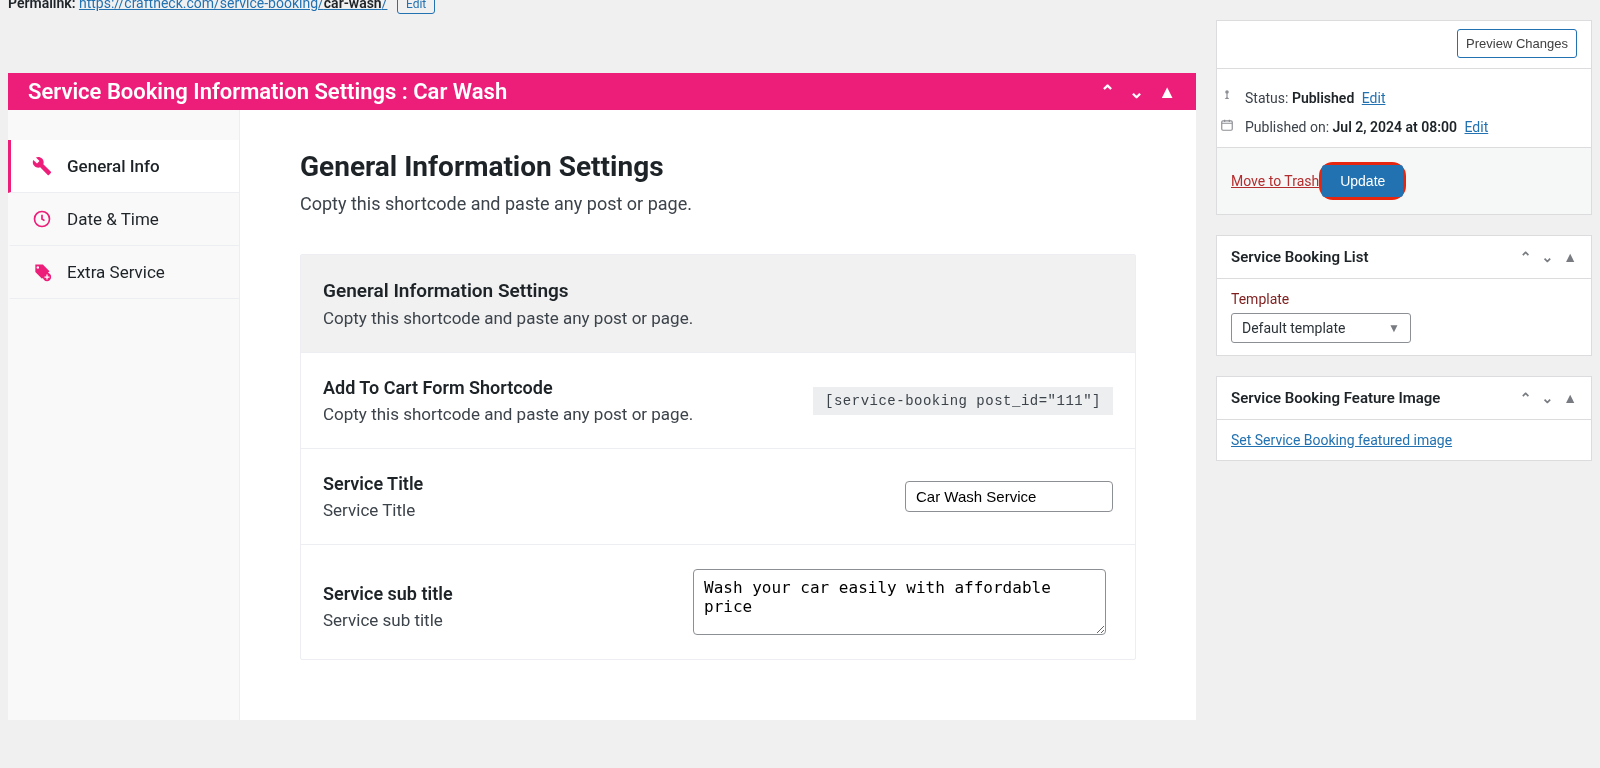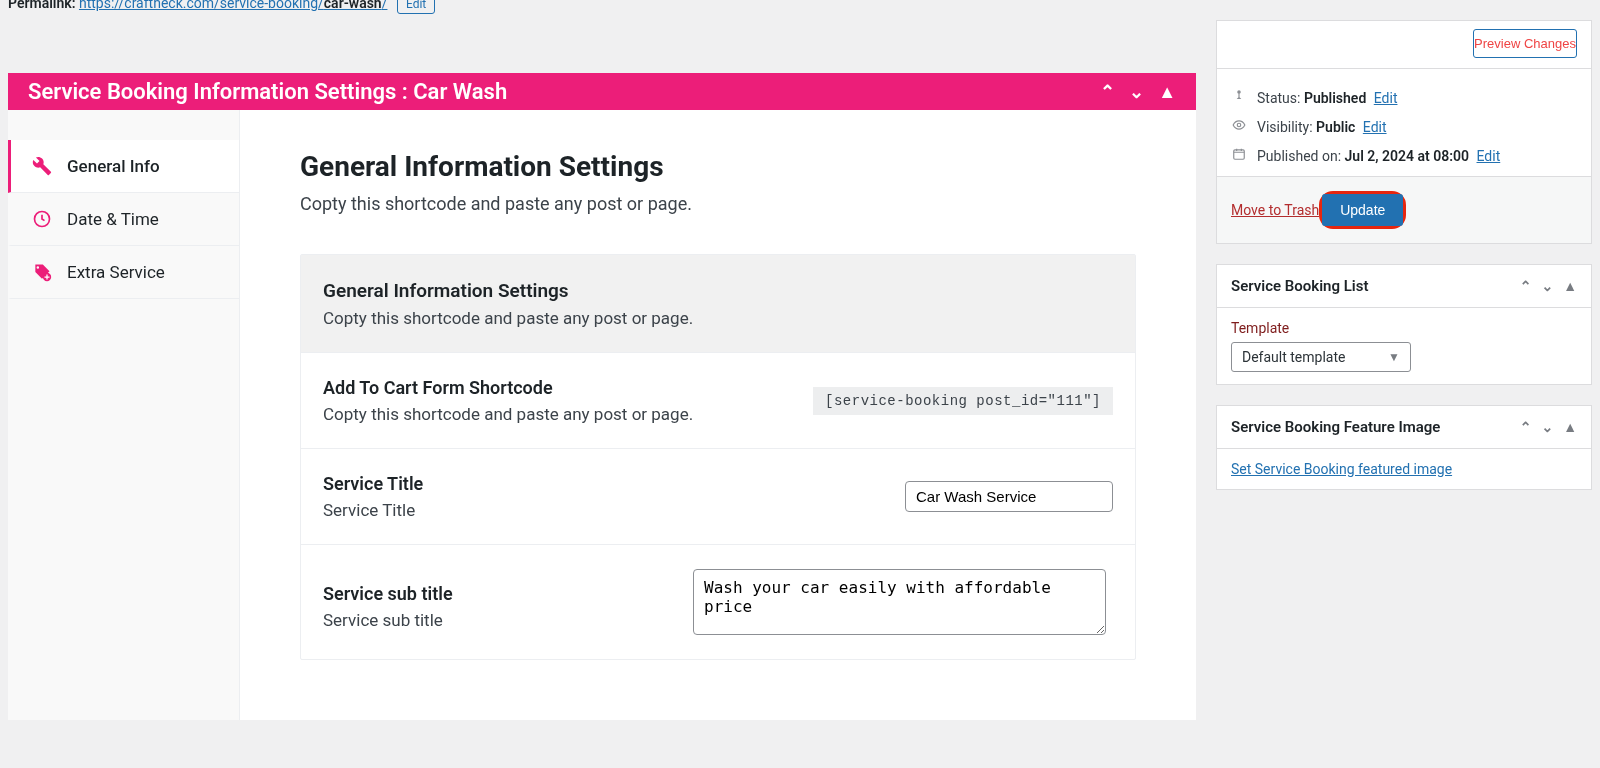--- a/index.html
+++ b/index.html
@@ -202,29 +202,29 @@
   }
 
   
   .publish-box .actions-top {
     text-align: right;
     padding: 8px 14px 10px;
     border-bottom: 1px solid #dcdcde;
   }
   .btn-outline {
     border: 1px solid #2271b1;
-    color: #ef4444;
+    color: #404040;
     background: #fff;
     border-radius: 3px;
-    padding: 6px 0;
+    padding: 6px 8px;
     font-size: 13px;
     cursor: pointer;
   }
   .publish-meta {
-    padding: 14px 14px 6px;
+    padding: 14px 2px 6px;
     font-size: 14px;
     color: #3c434a;
   }
   .publish-meta .meta-row {
     display: flex;
     align-items: center;
     gap: 10px;
     padding: 6px 0;
   }
   .publish-meta .meta-row .micon {
@@ -386,33 +386,20 @@
         <div class="publish-meta">
           <div class="meta-row">
             <span class="micon">
               <svg width="14" height="14" viewBox="0 0 24 24" fill="currentColor">
                   <path d="M12 2a3 3 0 00-3 3c0 1.3.8 2.4 2 2.8V14l-3 3h8l-3-3V7.8c1.2-.4 2-1.5 2-2.8a3 3 0 00-3-3z"></path>
                 </svg>
             </span>
             <span>
               <span>Status:</span>
               <b>Published</b>
-              <a>Edit</a>
-            </span>
-          </div>
-          <div class="meta-row">
-            <span class="micon">
-              <svg width="14" height="14" viewBox="0 0 24 24" fill="none" stroke="currentColor" stroke-width="2">
-                  <path d="M2 12s3.5-7 10-7 10 7 10 7-3.5 7-10 7-10-7-10-7z"></path>
-                  <circle cx="12" cy="12" r="3"></circle>
-                </svg>
-            </span>
-            <span>
-              <span>Visibility:</span>
-              <b>Public</b>
               <a>Edit</a>
             </span>
           </div>
           <div class="meta-row">
             <span class="micon">
               <svg width="14" height="14" viewBox="0 0 24 24" fill="none" stroke="currentColor" stroke-width="2">
                   <rect x="3" y="5" width="18" height="16" rx="2"></rect>
                   <path d="M3 9h18M8 3v4M16 3v4"></path>
                 </svg>
             </span>

